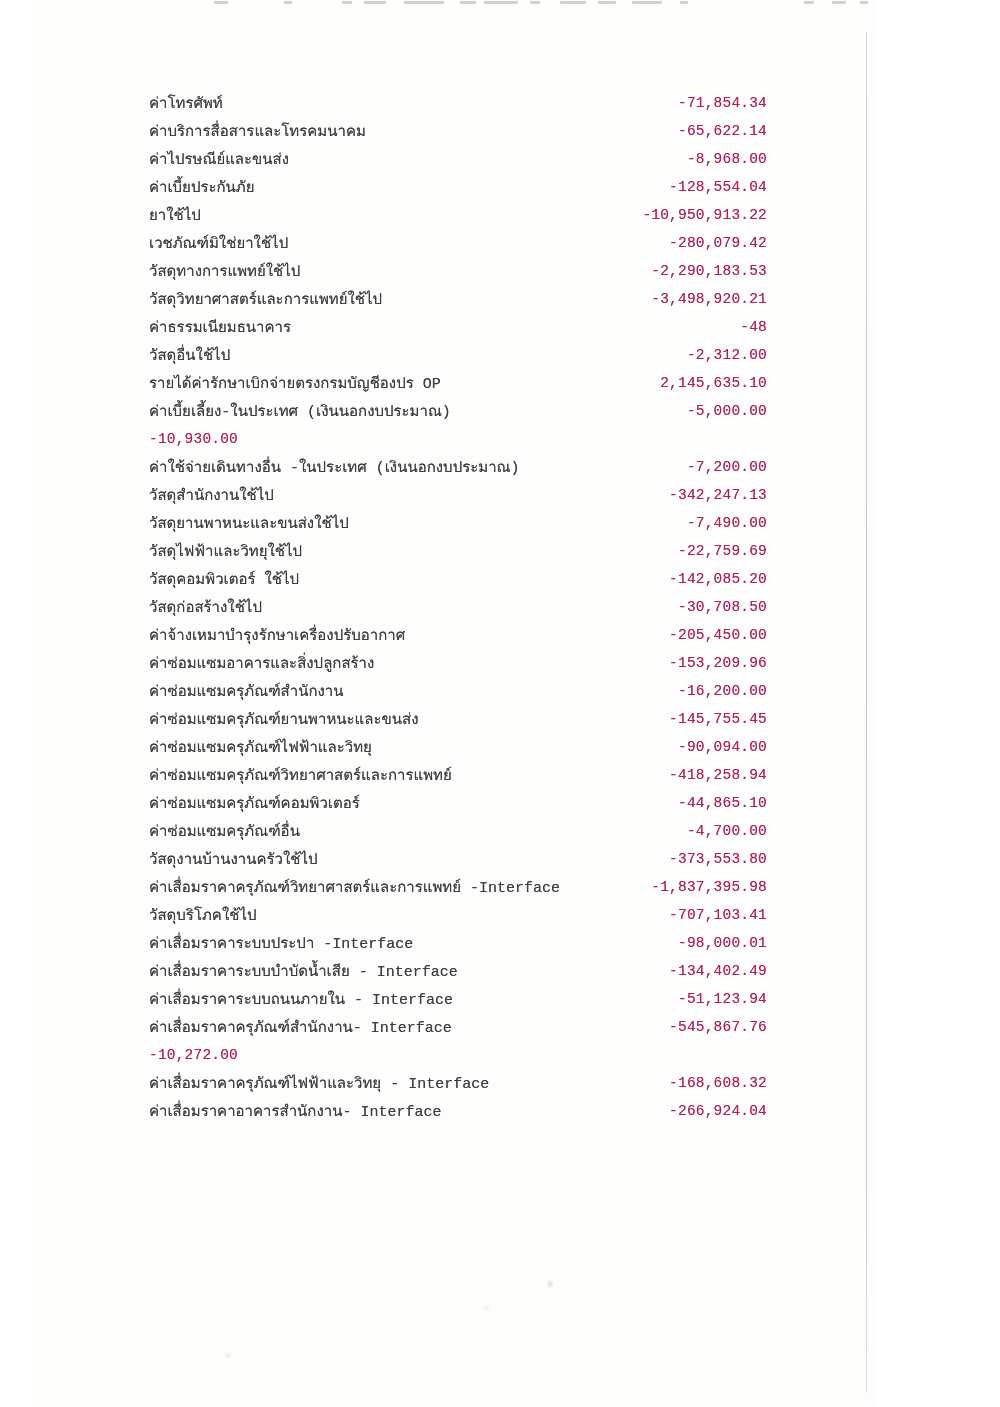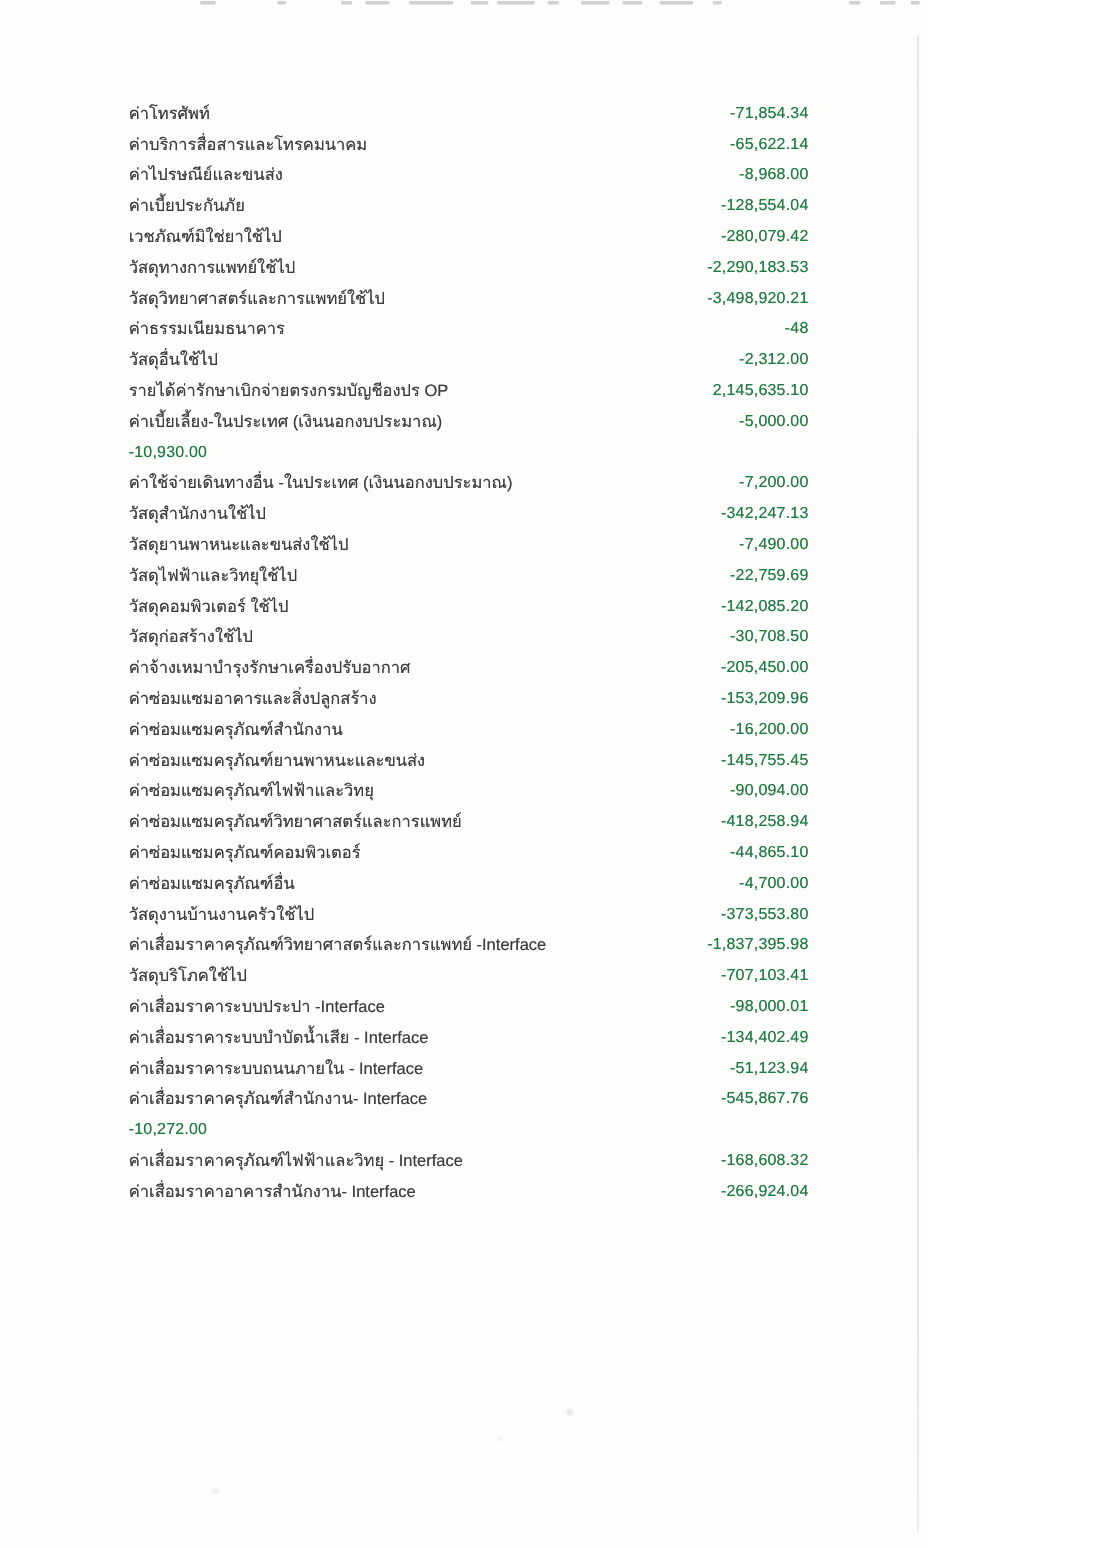--- a/index.html
+++ b/index.html
@@ -6,21 +6,22 @@
     margin: 0;
     padding: 0;
     background: #ffffff;
   }
   .page {
     position: relative;
     width: 844px;
     height: 1407px;
     background: #fdfdfc;
     overflow: hidden;
-    font-family: Liberation Sans, sans-serif;
+    font-family: Liberation Mono, monospace;
+    margin-left: 32px;
   }
   
   .top-edge-artifacts { position: absolute; top: 0; left: 0; width: 100%; height: 6px; }
   .top-edge-artifacts i {
     position: absolute; top: 1px; height: 3px;
     background: #9a9a9a; opacity: .45; border-radius: 1px;
   }
   .right-line-a {
     position: absolute; top: 32px; bottom: 14px; right: 9px; width: 1.5px;
     background: linear-gradient(#c9c9c9, #b2b2b2 40%, #bcbcbc 85%, #d8d8d8);
@@ -49,21 +50,21 @@
     align-items: center;
   }
   .row .label {
     font-size: 15px;
     color: #3d3d3d;
     text-shadow: 0 0 0.5px rgba(70,70,70,.7);
     white-space: nowrap;
   }
   .row .amount {
     font-size: 14.5px;
-    color: #15803d;
+    color: #be185d;
     text-shadow: 0 0 0.5px rgba(70,70,70,.6);
     letter-spacing: .2px;
     white-space: nowrap;
   }
 </style>
 </head>
 <body>
 
 <div class="page">
 
@@ -108,20 +109,24 @@
       </div>
       <div class="row">
         <span class="label">ค่าไปรษณีย์และขนส่ง</span>
         <span class="amount">-8,968.00</span>
       </div>
       <div class="row">
         <span class="label">ค่าเบี้ยประกันภัย</span>
         <span class="amount">-128,554.04</span>
       </div>
       <div class="row">
+        <span class="label">ยาใช้ไป</span>
+        <span class="amount">-10,950,913.22</span>
+      </div>
+      <div class="row">
         <span class="label">เวชภัณฑ์มิใช่ยาใช้ไป</span>
         <span class="amount">-280,079.42</span>
       </div>
       <div class="row">
         <span class="label">วัสดุทางการแพทย์ใช้ไป</span>
         <span class="amount">-2,290,183.53</span>
       </div>
       <div class="row">
         <span class="label">วัสดุวิทยาศาสตร์และการแพทย์ใช้ไป</span>
         <span class="amount">-3,498,920.21</span>

